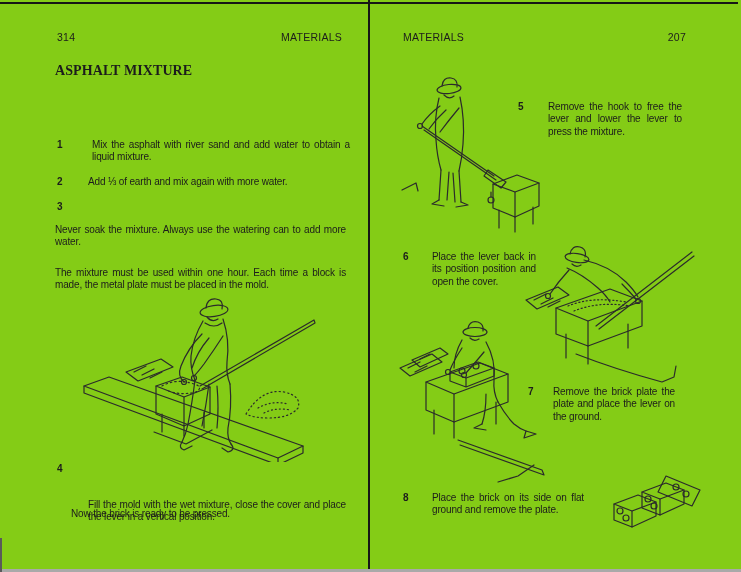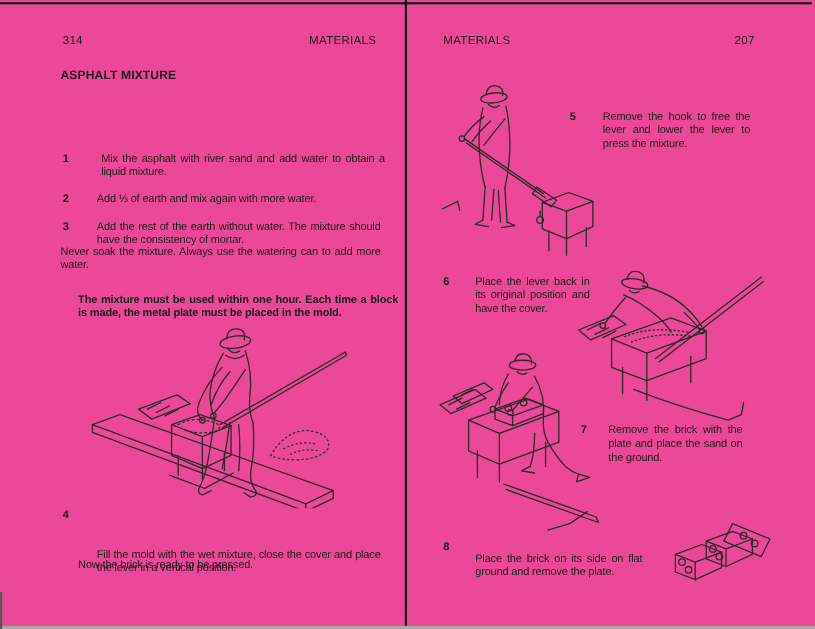--- a/index.html
+++ b/index.html
@@ -1,27 +1,27 @@
 <!DOCTYPE html>
 <html><head>
 <meta charset="utf-8">
 <style>
   html,body{margin:0;padding:0;background:#ffffff;}
-  .sheet{position:relative;width:741px;height:572px;background:#ec4899;overflow:hidden;
+  .sheet{position:relative;width:741px;height:572px;background:#84cc16;overflow:hidden;
          font-family:"Liberation Sans",sans-serif;color:#1c1c1c;}
   .rule-top{position:absolute;top:2px;left:0;width:738px;height:2px;background:#161616;}
   .rule-center{position:absolute;top:0;left:368px;width:2px;height:572px;background:#161616;}
   .edge-bottom{position:absolute;left:0;top:569px;width:741px;height:3px;background:#a9a9a9;}
   .edge-left{position:absolute;left:0;top:538px;width:2px;height:34px;background:#5a5a5a;}
   .page{position:absolute;top:0;height:572px;}
   .page.left{left:0;width:368px;}
   .page.right{left:370px;width:371px;}
   .runhead-row{position:absolute;display:flex;justify-content:space-between;
                font-size:10.5px;letter-spacing:0.25px;}
-  .heading{position:absolute;font-weight:bold;font-size:11px;letter-spacing:0.1px;}
+  .heading{position:absolute;font-weight:bold;font-size:14px;letter-spacing:0.1px;font-family:Liberation Serif, serif;}
   .para{position:absolute;font-size:10px;line-height:12.3px;letter-spacing:-0.15px;text-align:justify;}
   .step{position:absolute;font-size:10px;line-height:12.3px;letter-spacing:-0.15px;}
   .step .num{position:absolute;left:0;top:0;font-weight:bold;}
   .step .body{text-align:justify;}
   .ill{position:absolute;}
   .ill svg{display:block;}
   .lineart{stroke:#2b2b2b;fill:none;stroke-width:1.2;stroke-linecap:round;stroke-linejoin:round;}
 </style>
 </head>
 <body>
@@ -46,26 +46,25 @@
       <div class="body" style="margin-left:35px;width:258px;">Mix the asphalt with river sand and add water to obtain a liquid mixture.</div>
     </div>
 
     <div class="step" style="left:57px;top:176px;width:289px;">
       <span class="num">2</span>
       <div class="body" style="margin-left:31px;width:258px;">Add ⅓ of earth and mix again with more water.</div>
     </div>
 
     <div class="step" style="left:57px;top:201px;width:289px;">
       <span class="num">3</span>
-      <div class="body" style="margin-left:31px;width:258px;">Add the rest of the earth without water. The mixture should have the consistency of mortar.</div>
     </div>
 
     <div class="para" style="left:55px;top:224px;width:291px;">Never soak the mixture. Always use the watering can to add more water.</div>
 
-    <div class="para" style="left:71px;top:267px;width:291px;font-weight:bold;">The mixture must be used within one hour. Each time a block is made, the metal plate must be placed in the mold.</div>
+    <div class="para" style="left:55px;top:267px;width:291px;">The mixture must be used within one hour. Each time a block is made, the metal plate must be placed in the mold.</div>
 
     <div class="ill" style="left:76px;top:292px;">
       <svg width="264" height="170" viewBox="0 0 264 170" class="lineart">
 
         <path d="M8,94 L33,85 L227,154 L202,166 Z"></path>
         <path d="M8,94 L8,101 L202,173 L202,166"></path>
         <path d="M227,154 L227,161 L202,173"></path>
 
         <path d="M50,80 L85,67 L97,75 L62,89 Z"></path>
         <path d="M58,80 L70,74 M66,83 L78,77 M74,86 L86,80"></path>
@@ -142,21 +141,21 @@
       </svg>
     </div>
 
     <div class="step" style="left:148px;top:101px;width:178px;">
       <span class="num">5</span>
       <div class="body" style="margin-left:30px;width:134px;">Remove the hook to free the lever and lower the lever to press the mixture.</div>
     </div>
 
     <div class="step" style="left:33px;top:251px;width:140px;">
       <span class="num">6</span>
-      <div class="body" style="margin-left:29px;width:104px;">Place the lever back in its original position and have the cover.</div>
+      <div class="body" style="margin-left:29px;width:104px;">Place the lever back in its position position and open the cover.</div>
     </div>
 
     <div class="ill" style="left:152px;top:242px;">
       <svg width="186" height="152" viewBox="0 0 186 152" class="lineart">
         <path d="M4,58 L36,45 L47,53 L15,67 Z"></path>
         <path d="M12,58 L24,52 M19,62 L31,56 M26,65 L38,59"></path>
         <path d="M48,12 Q50,3 58,5 Q65,7 63,15"></path>
         <ellipse cx="55" cy="16" rx="12" ry="4.5" transform="rotate(8 55 16)"></ellipse>
         <path d="M50,22 Q54,26 59,23"></path>
         <path d="M62,18 Q88,24 104,40 Q112,48 116,55"></path>
@@ -202,26 +201,26 @@
         <path d="M132,113 L142,116 L130,120 Z"></path>
         <path d="M92,76 Q92,94 88,106"></path>
         <path d="M88,106 L80,110 L92,112"></path>
         <path d="M64,122 L148,152 M66,127 L150,157 M148,152 L150,157"></path>
         <path d="M104,164 L124,158 L140,147"></path>
       </svg>
     </div>
 
     <div class="step" style="left:158px;top:386px;width:152px;">
       <span class="num">7</span>
-      <div class="body" style="margin-left:25px;width:122px;">Remove the brick with the plate and place the sand on the ground.</div>
+      <div class="body" style="margin-left:25px;width:122px;">Remove the brick plate the plate and place the lever on the ground.</div>
     </div>
 
     <div class="step" style="left:33px;top:492px;width:190px;">
       <span class="num">8</span>
-      <div class="body" style="margin-left:29px;width:152px;margin-top:11px;">Place the brick on its side on flat ground and remove the plate.</div>
+      <div class="body" style="margin-left:29px;width:152px;">Place the brick on its side on flat ground and remove the plate.</div>
     </div>
 
     <div class="ill" style="left:240px;top:466px;">
       <svg width="100" height="72" viewBox="0 0 100 72" class="lineart">
         <path d="M56,10 L90,24 L82,40 L48,26 Z"></path>
         <circle cx="66" cy="21" r="3"></circle>
           <circle cx="76" cy="28" r="3"></circle>
         <path d="M32,26 L56,17 L74,24 L50,33 Z"></path>
         <path d="M32,26 L32,42 L50,49 L50,33"></path>
         <path d="M74,24 L74,38 L50,49"></path>

